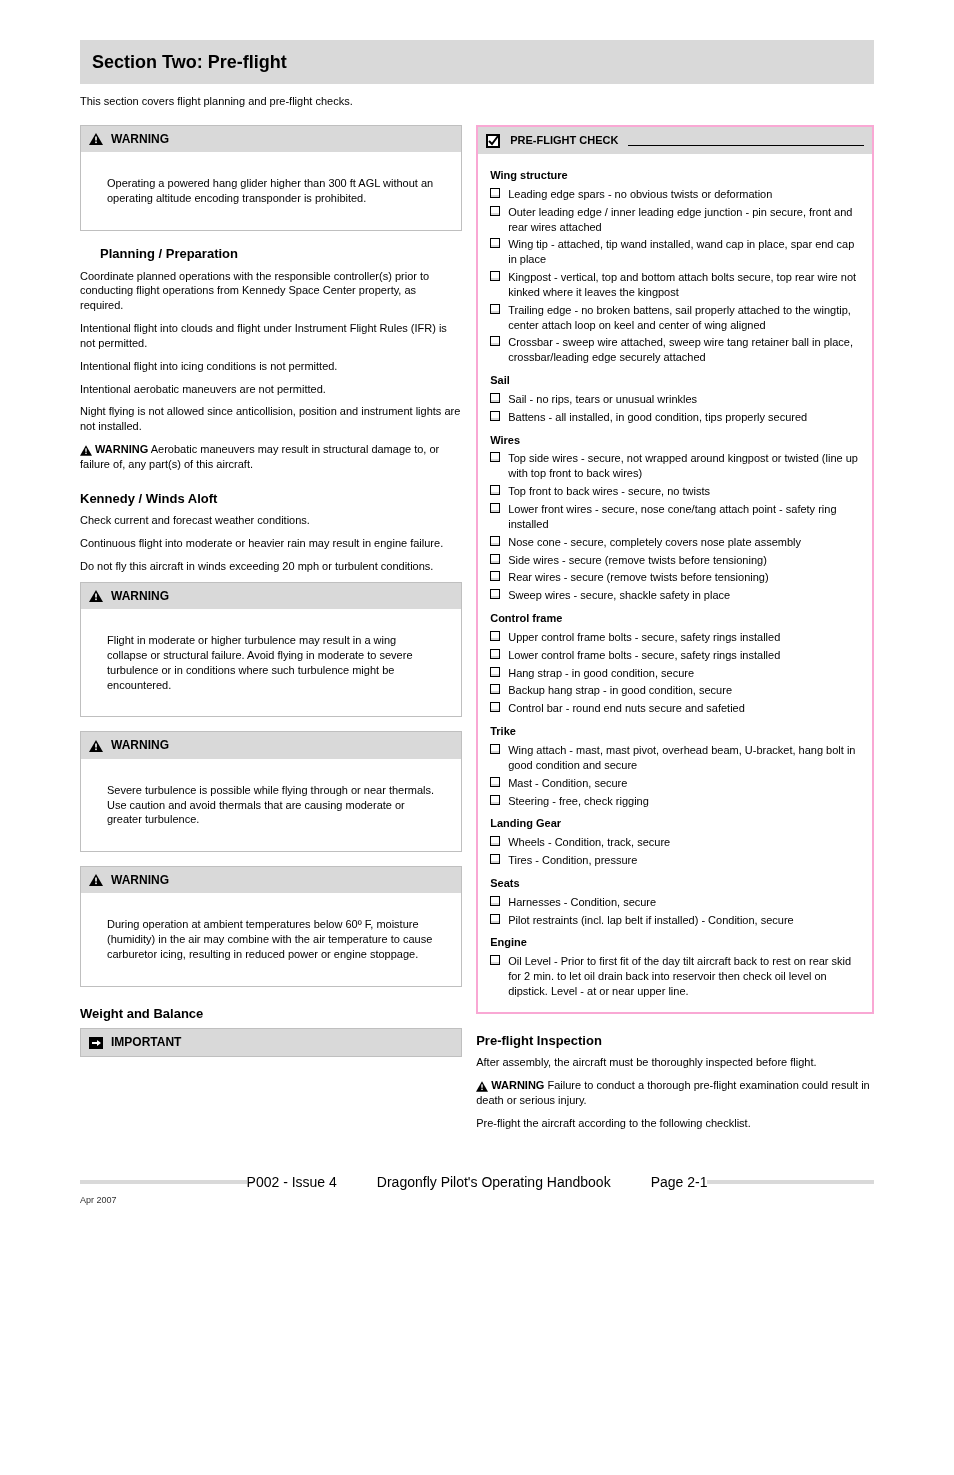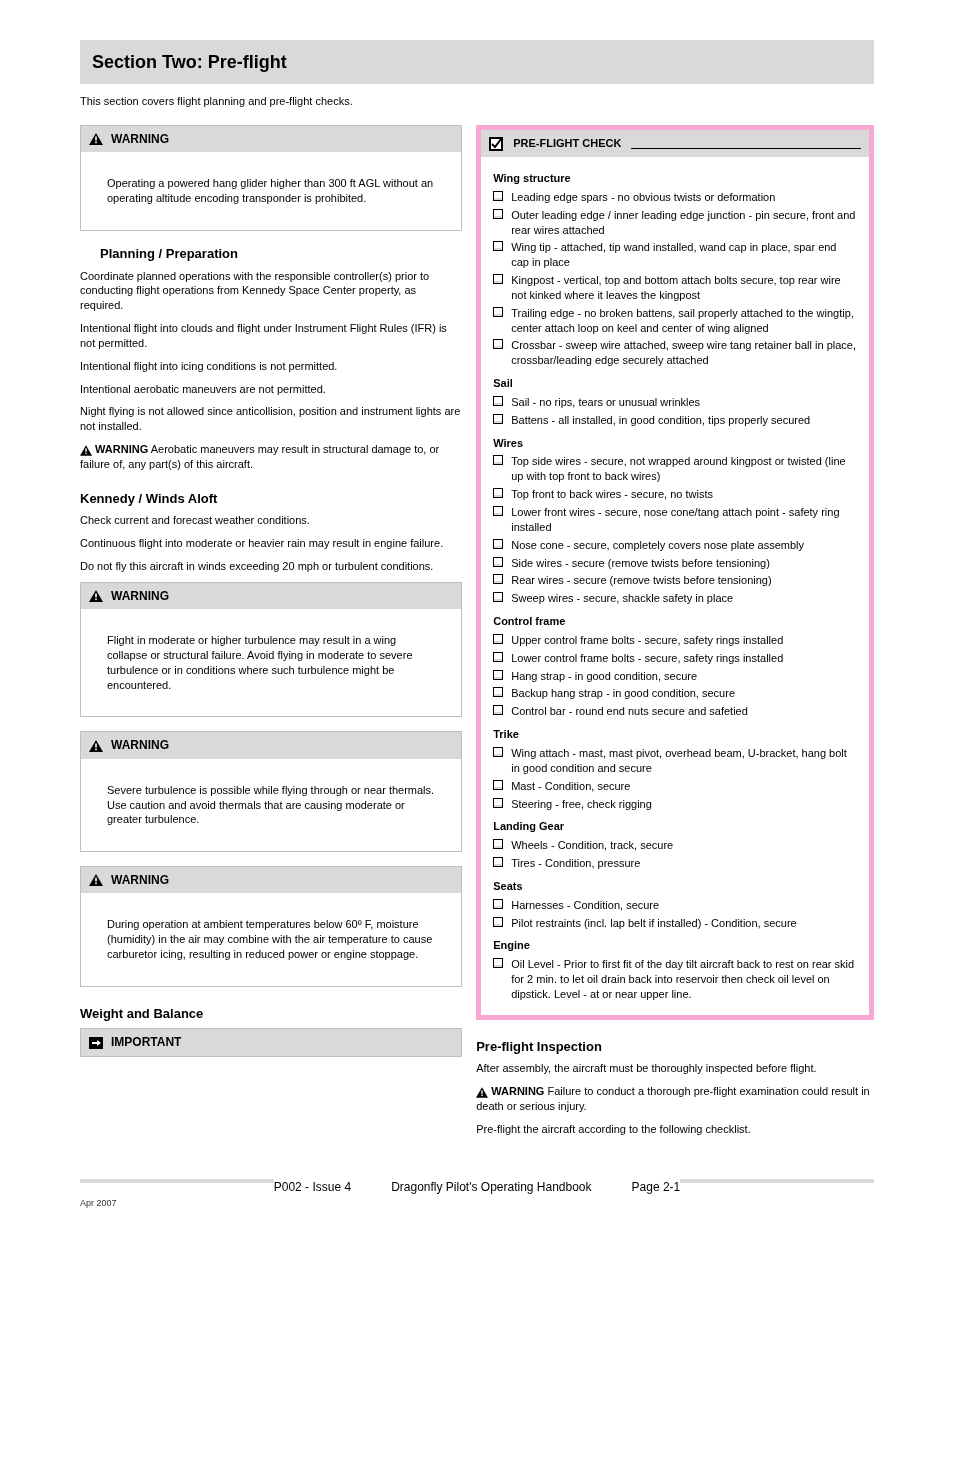--- a/index.html
+++ b/index.html
@@ -64,21 +64,21 @@
     font-size: 11px;
   }
   .section-sub p { margin-bottom: 8px; }
 
   .inline-icon {
     display: inline-block;
     vertical-align: middle;
   }
 
   .checklist-table {
-    border: 5px solid #f9a8d4;
+    border: 2px solid #f9a8d4;
     font-size: 11px;
   }
   .checklist-head {
     background: #d9d9d9;
     padding: 6px 8px;
     display: flex;
     align-items: center;
     gap: 10px;
   }
   .checklist-head .line {
@@ -111,21 +111,22 @@
     margin-top: 10px;
     font-size: 11px;
   }
   .after-right p { margin-bottom: 8px; }
 
   .footer-bar {
     margin-top: 34px;
   }
   .footer-line {
     display: flex;
-    font-size: 12px;
+    align-items: center;
+    font-size: 14px;
   }
   .footer-line .grow {
     flex: 1;
     height: 4px;
     background: #d9d9d9;
   }
   .footer-sub {
     font-size: 9px;
     color: #333;
     margin-top: 2px;

